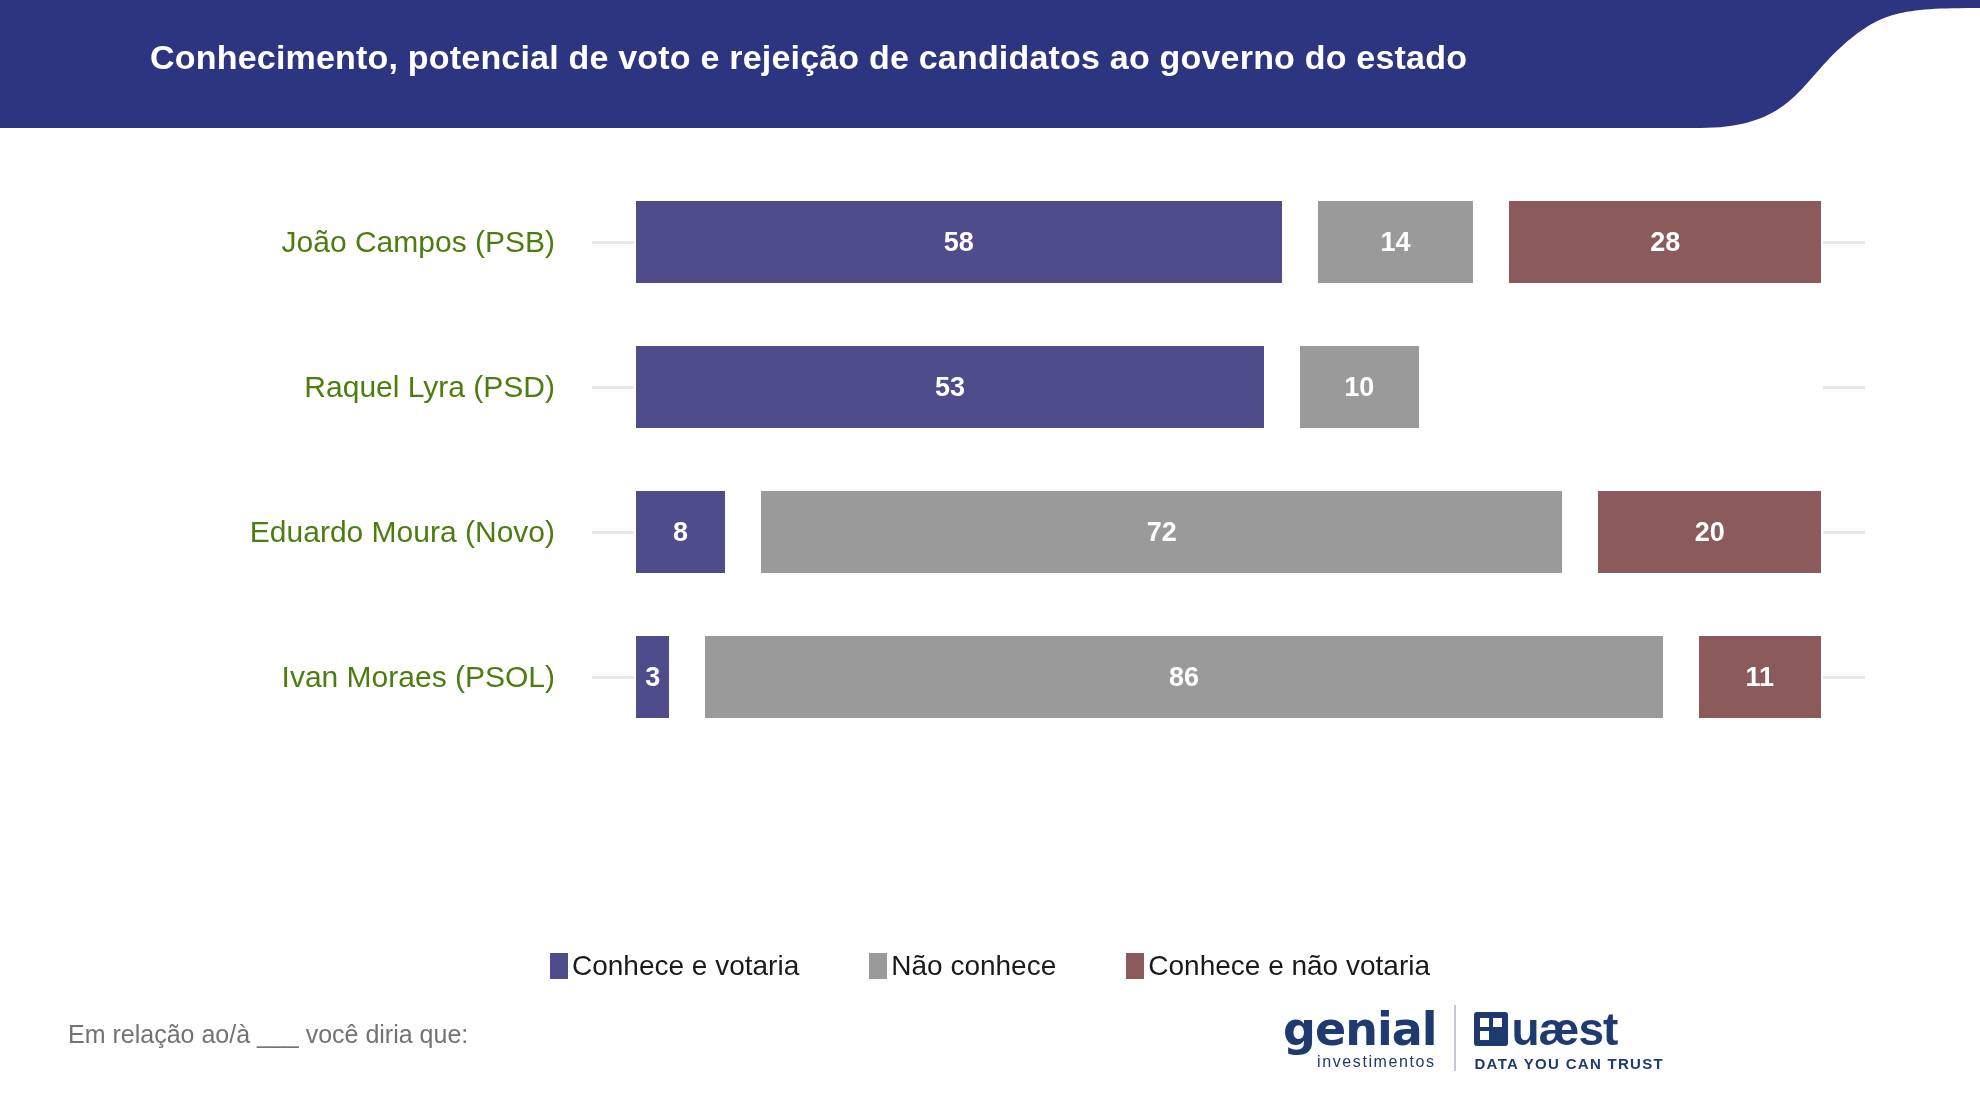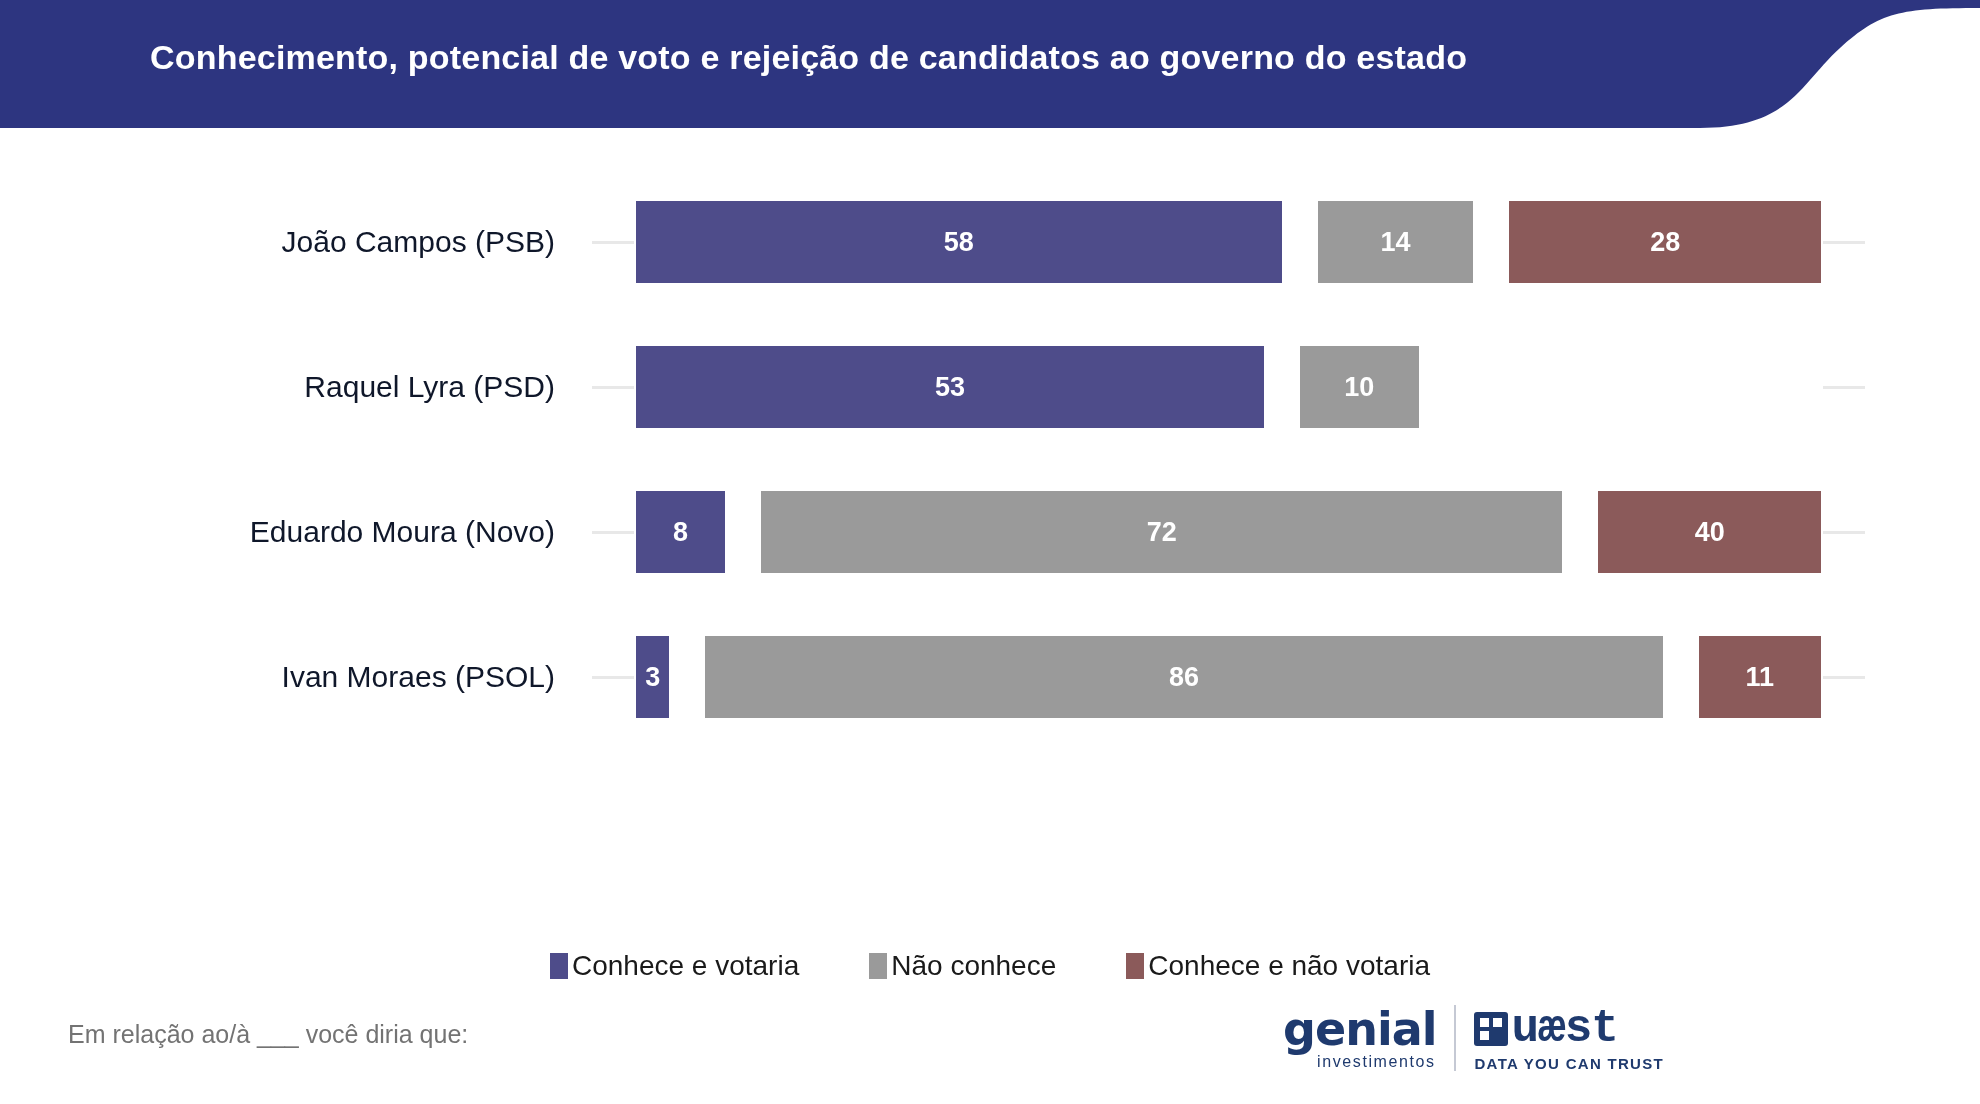--- a/index.html
+++ b/index.html
@@ -20,21 +20,21 @@
     letter-spacing: 0.2px; white-space: nowrap;
   }
 
   
   .chart { position:absolute; left:0; top:140px; width:1980px; height:820px; }
 
   .row { position:absolute; left:0; width:1980px; height:104px; }
   .row-label {
     position:absolute; right: 1425px; top:0; height:104px;
     display:flex; align-items:center; justify-content:flex-end;
-    font-size: 30px; color:#0f172a; white-space:nowrap;
+    font-size: 30px; color:#4d7c0f; white-space:nowrap;
   }
   .tick-left {
     position:absolute; left:592px; top:51px; width:42px; height:3px;
     background:#e8e8e8;
   }
   .tick-right {
     position:absolute; left:1823px; top:51px; width:42px; height:3px;
     background:#e8e8e8;
   }
   .bar {
@@ -83,21 +83,21 @@
   .logo-quaest .q-mark {
     width:34px; height:34px; background:#1F3A6E; border-radius:3px;
     position:relative; display:inline-block;
   }
   .logo-quaest .q-mark::before {
     content:""; position:absolute; left:6px; top:6px; width:9px; height:9px; background:#fff;
     box-shadow: 13px 0 0 #fff, 0 13px 0 #fff;
   }
   .logo-quaest .q-main {
     font-size:46px; font-weight:bold; color:#1F3A6E; letter-spacing:-1px;
-    font-family:Liberation Mono, monospace;
+    font-family:Liberation Sans, sans-serif;
   }
   .logo-quaest .q-sub {
     font-size:15px; font-weight:bold; color:#1F3A6E; letter-spacing:1.3px; margin-top:4px;
     font-family:"Liberation Sans", sans-serif;
   }
 </style>
 </head>
 <body>
 
 <div class="page">
@@ -129,21 +129,21 @@
           <div class="seg s1" style="width: 10%;">10</div>
         </div>
       </div>
       <div class="row" style="top: 340px;">
         <div class="row-label">Eduardo Moura (Novo)</div>
         <div class="tick-left"></div>
         <div class="tick-right"></div>
         <div class="bar">
           <div class="seg s0" style="width: 8%;">8</div>
           <div class="seg s1" style="width: 72%;">72</div>
-          <div class="seg s2" style="width: 20%;">40</div>
+          <div class="seg s2" style="width: 20%;">20</div>
         </div>
       </div>
       <div class="row" style="top: 485px;">
         <div class="row-label">Ivan Moraes (PSOL)</div>
         <div class="tick-left"></div>
         <div class="tick-right"></div>
         <div class="bar">
           <div class="seg s0" style="width: 3%;">3</div>
           <div class="seg s1" style="width: 86%;">86</div>
           <div class="seg s2" style="width: 11%;">11</div>

